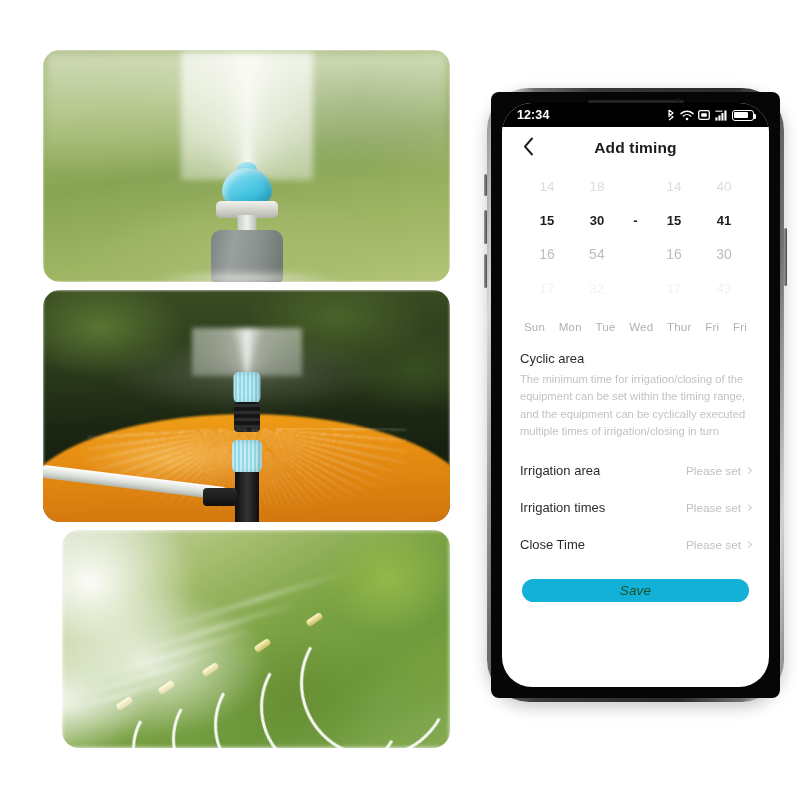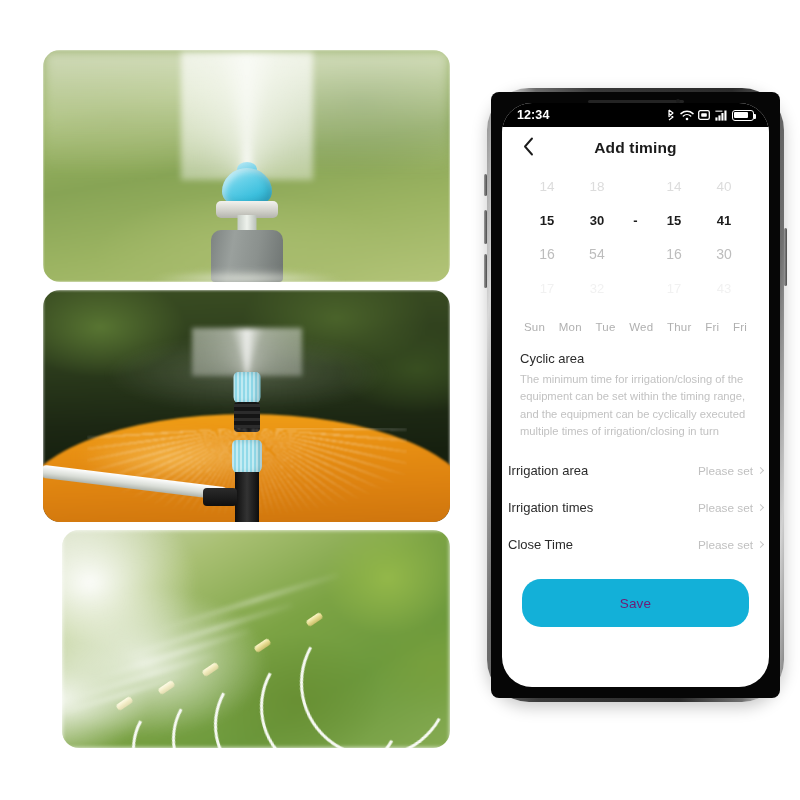--- a/index.html
+++ b/index.html
@@ -404,21 +404,21 @@
     color: #2b2b2b;
     margin-bottom: 5px;
   }
   .cyclic-desc {
     font-size: 11.2px;
     line-height: 1.55;
     color: #c2c2c2;
   }
 
   
-  .settings { background: #fff; padding: 0 6px; }
+  .settings { background: #fff; padding: 0 18px; }
   .set-row {
     display: flex;
     align-items: center;
     justify-content: space-between;
     height: 37px;
     cursor: pointer;
   }
   .set-label { font-size: 13px; color: #2b2b2b; }
   .set-right {
     display: flex; align-items: center; gap: 5px;
@@ -432,29 +432,30 @@
     transform: rotate(45deg);
   }
 
   
   .save-wrap {
     padding: 16px 20px 0 20px;
     background: #fff;
   }
   .save-btn {
     width: 100%;
-    height: 48px;
+    height: 23px;
     border: none;
     border-radius: 19px;
     background: #13b0d8;
-    color: #701a75;
+    color: #14532d;
     font-size: 13.5px;
     font-family: "Liberation Sans", sans-serif;
     cursor: pointer;
     letter-spacing: .2px;
+    font-style: italic;
   }
 </style>
 </head>
 <body>
 
 <div id="stage">
 
   <div class="photo" id="photo-1">
     <div class="inner">
       <div class="bg"></div>

